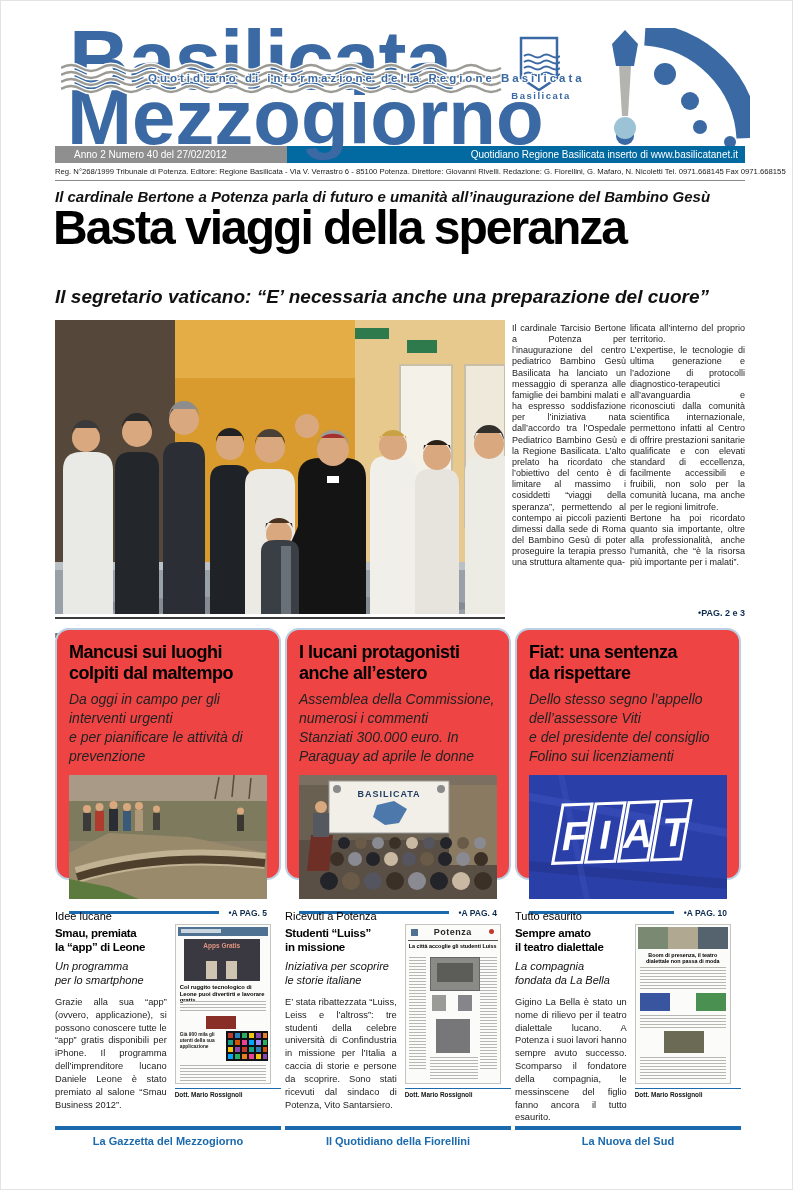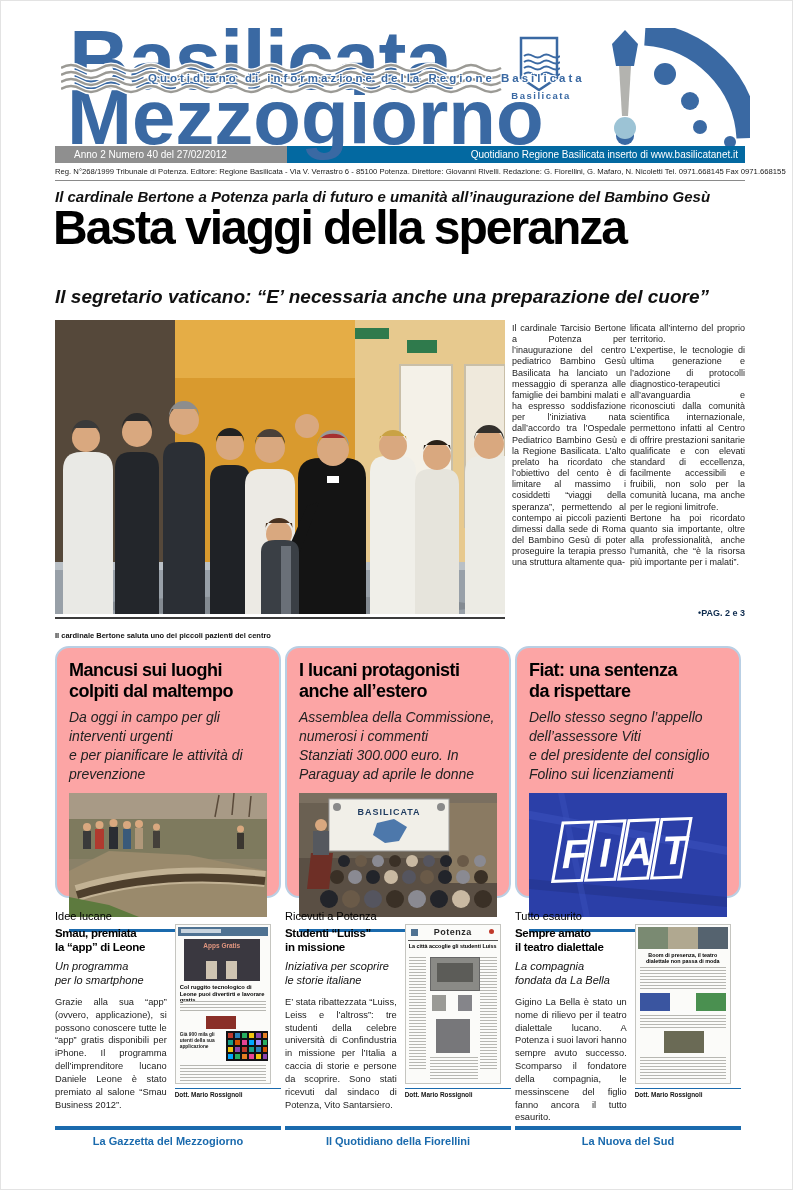--- a/index.html
+++ b/index.html
@@ -54,22 +54,22 @@
   #lead-photo { left:55px; top:320px; width:450px; height:294px; }
   #lead-caption { left:55px; top:617px; width:450px; border-top:2px solid #3c3c3c; padding-top:12px;
                   font-size:7.5px; font-weight:bold; color:#111; }
   .lead-col { font-size:9px; line-height:1.24; text-align:justify; color:#1c1c1c; }
   #lead-col1 { left:512px; top:323px; width:114px; }
   #lead-col2 { left:630px; top:323px; width:115px; white-space:pre-line; }
   #lead-pageref { left:630px; top:608px; width:115px; text-align:right; font-size:9px; font-weight:bold; color:#0d2b4e; }
 
   
   .box {
-    top:646px; width:226px; height:252px; box-sizing:border-box;
-    border:2px solid #b9cfe4; border-radius:14px; padding:12px 12px 8px 12px; background:#fca5a5;
+    top:628px; width:226px; height:252px; box-sizing:border-box;
+    border:2px solid #b9cfe4; border-radius:14px; padding:12px 12px 8px 12px; background:#ef4444;
   }
   .box-h { font-size:18px; font-weight:bold; line-height:1.15; letter-spacing:-0.5px; color:#000; white-space:pre-line; }
   .box-s { margin-top:7px; font-size:14px; font-style:italic; line-height:1.35; color:#222; white-space:pre-line; }
   .box-photo { margin-top:9px; width:198px; height:124px; }
   .box-photo svg { display:block; }
   .box-foot { margin-top:9px; display:flex; align-items:center; }
   .box-line { flex:1; height:3px; background:#1a6aad; margin-right:10px; }
   .box-ref { font-size:8.5px; font-weight:bold; color:#0d2b4e; white-space:nowrap; }
 
   

